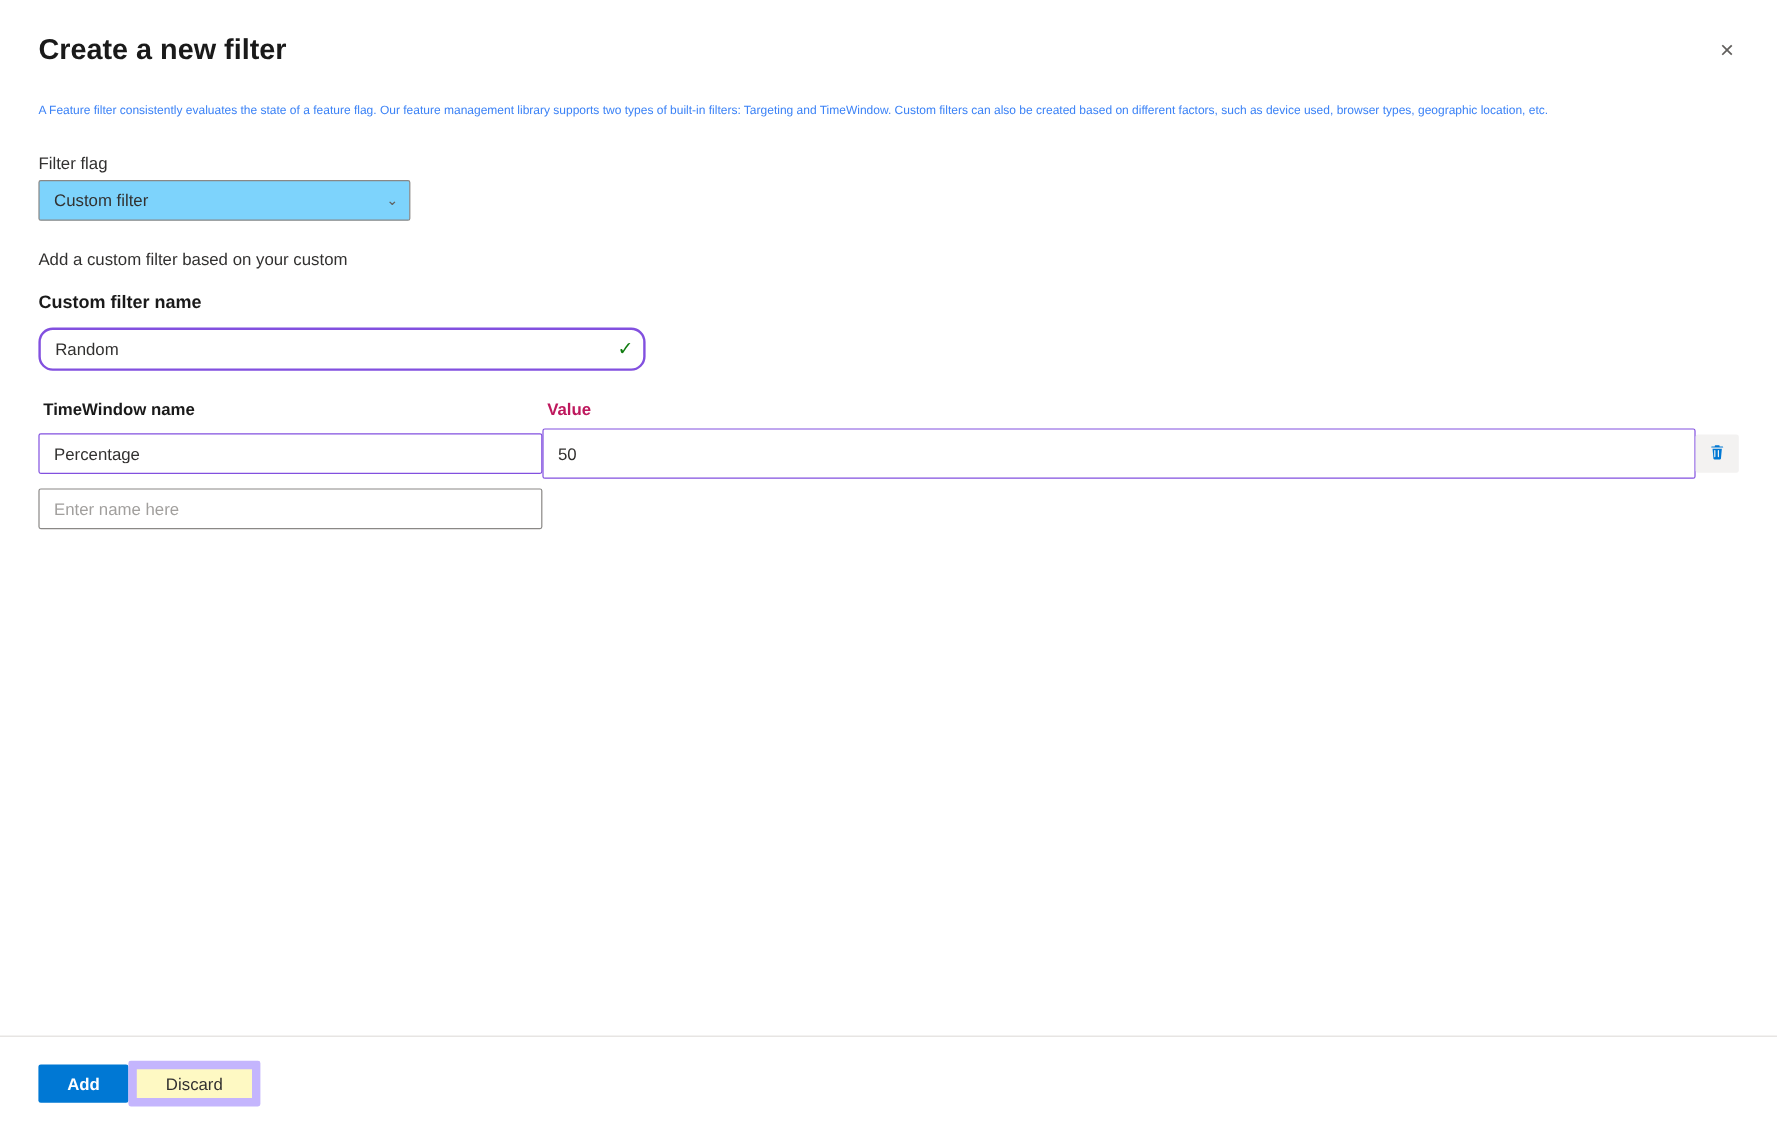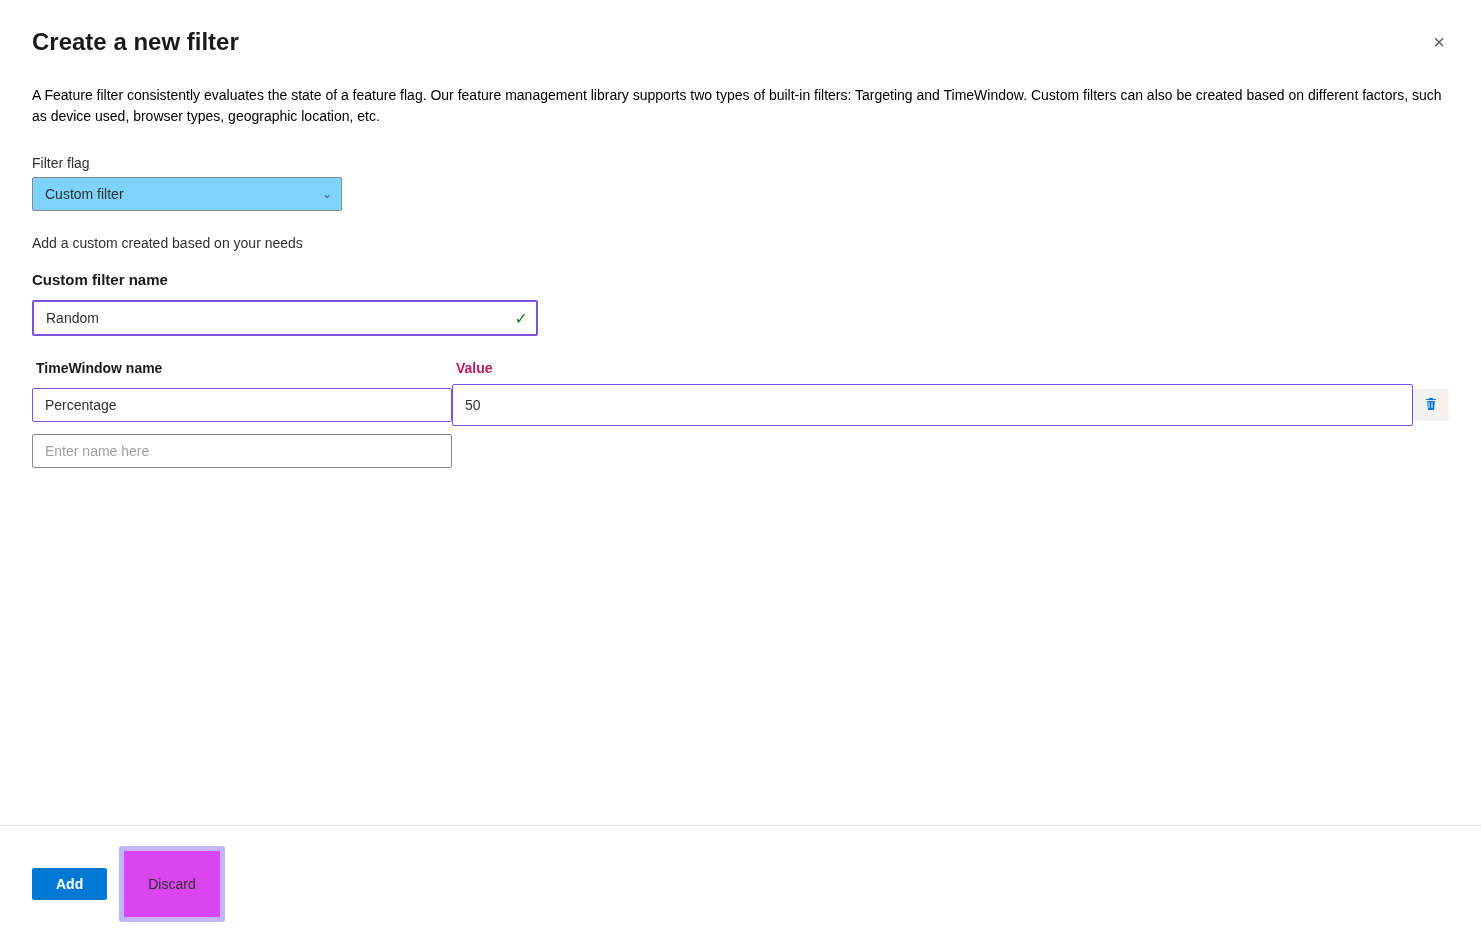--- a/index.html
+++ b/index.html
@@ -52,22 +52,22 @@
       font-size: 20px;
       color: #605e5c;
       padding: 4px;
       line-height: 1;
       display: flex;
       align-items: center;
       justify-content: center;
     }
 
     .description-text {
-      font-size: 14px;
-      color: #000000;
+      font-size: 10px;
+      color: #3b82f6;
       line-height: 1.5;
       margin-bottom: 28px;
     }
 
     .field-label {
       font-size: 14px;
       color: #323130;
       margin-bottom: 6px;
     }
 
@@ -111,21 +111,21 @@
       color: #1a1a1a;
       margin-bottom: 12px;
     }
 
     .filter-name-input {
       width: 506px;
       padding: 8px 36px 8px 12px;
       font-size: 14px;
       color: #323130;
       border: 2px solid #8250df;
-      border-radius: 2px;
+      border-radius: 12px;
       outline: none;
       position: relative;
     }
 
     .filter-name-wrapper {
       position: relative;
       width: 506px;
       margin-bottom: 24px;
     }
 
@@ -214,40 +214,40 @@
 
     .param-row-empty .param-name-input,
     .param-row-empty .param-value-input {
       border: 1px solid #8a8886;
     }
 
     .dialog-footer {
       border-top: 1px solid #e1dfdd;
       padding: 20px 32px;
       display: flex;
-      gap: 12px;
+      gap: 0;
       align-items: center;
     }
 
     .add-button {
       background: #0078d4;
       color: #ffffff;
       border: none;
       padding: 8px 24px;
       font-size: 14px;
       font-weight: 600;
       border-radius: 2px;
       cursor: pointer;
     }
 
     .discard-button {
-      background: #d946ef;
-      color: #323130;
-      border: 5px solid #c4b5fd;
-      padding: 25px 24px;
+      background: #fef9c3;
+      color: #323130;
+      border: 7px solid #c4b5fd;
+      padding: 4px 24px;
       font-size: 14px;
       border-radius: 2px;
       cursor: pointer;
     }
 
     
     .trash-icon {
       width: 16px;
       height: 16px;
     }
@@ -268,21 +268,21 @@
     <div class="field-label">Filter flag</div>
     <div class="filter-type-select">
       <select>
         <option>Custom filter</option>
         <option>Targeting</option>
         <option>TimeWindow</option>
       </select>
       <span class="select-chevron">⌄</span>
     </div>
 
-    <p class="custom-filter-desc">Add a custom created based on your needs</p>
+    <p class="custom-filter-desc">Add a custom filter based on your custom</p>
 
     <div class="section-title">Custom filter name</div>
     <div class="filter-name-wrapper">
       <input type="text" class="filter-name-input" value="Random" style="">
       <span class="checkmark">✓</span>
     </div>
 
     <div class="params-section">
       <div class="params-header">
         <div class="params-col-name">TimeWindow name</div>

